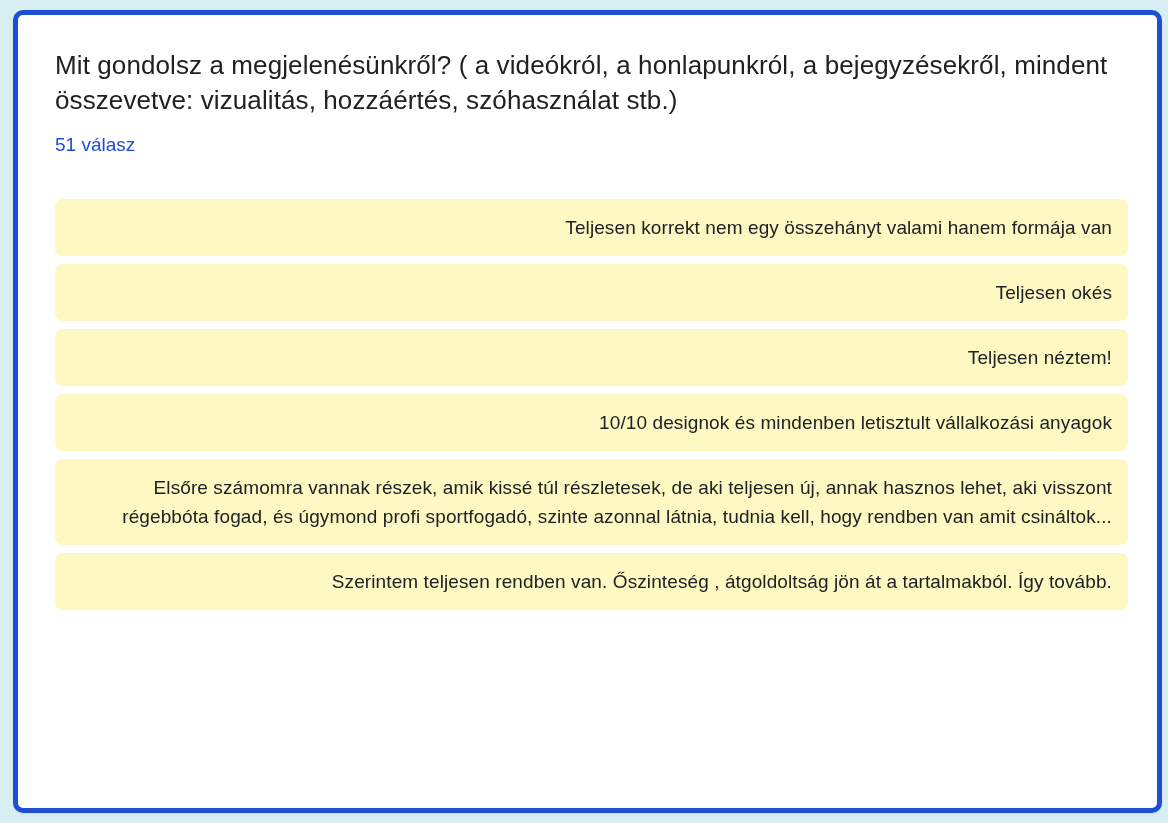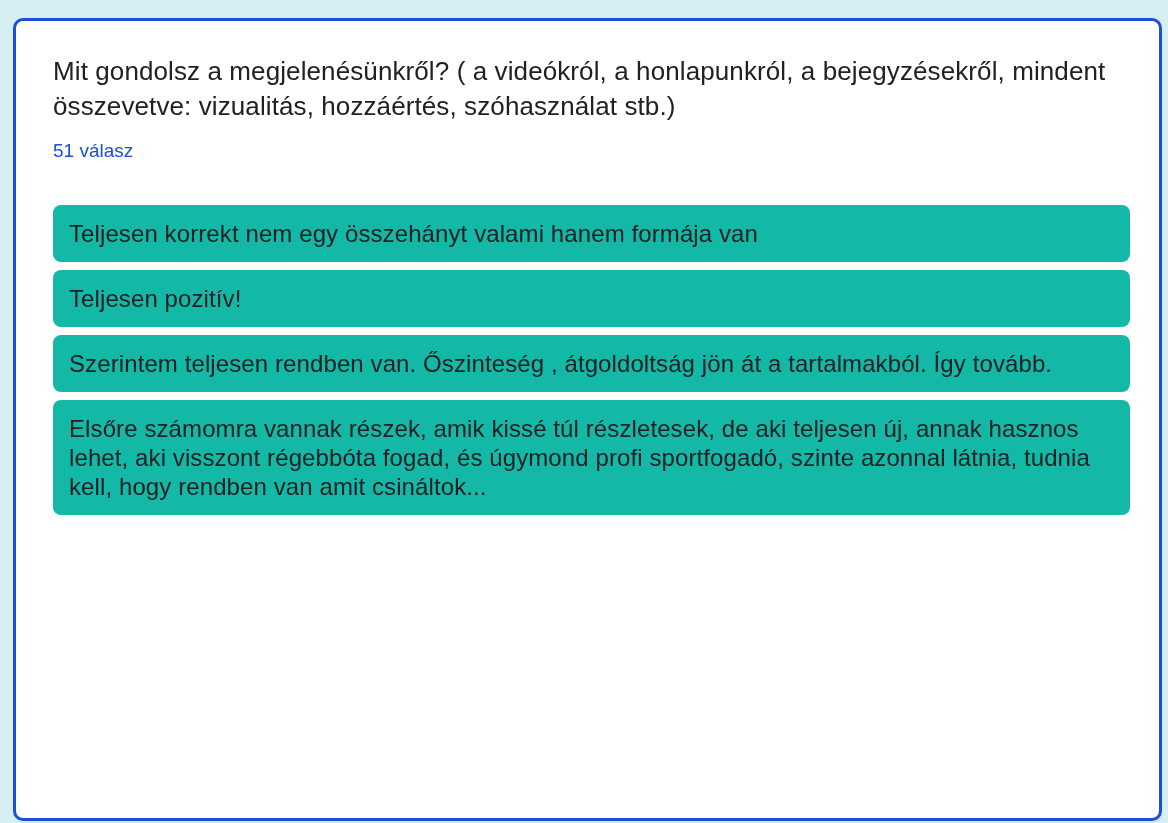--- a/index.html
+++ b/index.html
@@ -5,24 +5,24 @@
   * { box-sizing: border-box; margin: 0; padding: 0; }
   html, body {
     width: 1168px; height: 823px;
     font-family: "Liberation Sans", "DejaVu Sans", sans-serif;
     overflow: hidden;
   }
   body { background: #d7eef2; position: relative; }
 
   .card {
     position: absolute;
-    left: 13px; top: 18px;
+    left: 13px; top: 10px;
     width: 1149px; height: 803px;
     background: #ffffff;
-    border: 3px solid #1d4ed8;
+    border: 5px solid #1d4ed8;
     border-radius: 10px;
     padding: 33px 29px 0 37px;
     box-shadow: 0 1px 2px rgba(60,64,67,0.08);
   }
 
   .question-title {
     font-size: 26px;
     line-height: 35px;
     font-weight: 400;
     color: #202124;
@@ -37,37 +37,40 @@
     color: #1d4ed8;
   }
 
   .answers-list {
     margin-top: 41px;
     height: 590px;
     overflow: hidden;
   }
 
   .answer {
-    background: #14b8a6;
+    background: #fef9c3;
     border-radius: 8px;
     padding: 14px 16px;
     margin-bottom: 8px;
-    font-size: 24px;
+    font-size: 19px;
     line-height: 29px;
     color: #202124;
     letter-spacing: 0.1px;
+    text-align: right;
   }
 </style>
 </head>
 <body>
 
 <div class="card">
   <div class="question-title">Mit gondolsz a megjelenésünkről? ( a videókról, a honlapunkról, a bejegyzésekről, mindent összevetve: vizualitás, hozzáértés, szóhasználat stb.)</div>
 
   <div class="response-count">51 válasz</div>
 
   <div class="answers-list">
     <div class="answer">Teljesen korrekt nem egy összehányt valami hanem formája van</div>
-    <div class="answer">Teljesen pozitív!</div>
+    <div class="answer">Teljesen okés</div>
+    <div class="answer">Teljesen néztem!</div>
+    <div class="answer">10/10 designok és mindenben letisztult vállalkozási anyagok</div>
+    <div class="answer">Elsőre számomra vannak részek, amik kissé túl részletesek, de aki teljesen új, annak hasznos lehet, aki visszont régebbóta fogad, és úgymond profi sportfogadó, szinte azonnal látnia, tudnia kell, hogy rendben van amit csináltok...</div>
     <div class="answer">Szerintem teljesen rendben van. Őszinteség , átgoldoltság jön át a tartalmakból. Így tovább.</div>
-    <div class="answer">Elsőre számomra vannak részek, amik kissé túl részletesek, de aki teljesen új, annak hasznos lehet, aki visszont régebbóta fogad, és úgymond profi sportfogadó, szinte azonnal látnia, tudnia kell, hogy rendben van amit csináltok...</div>
   </div>
 </div>
 
 </body></html>

